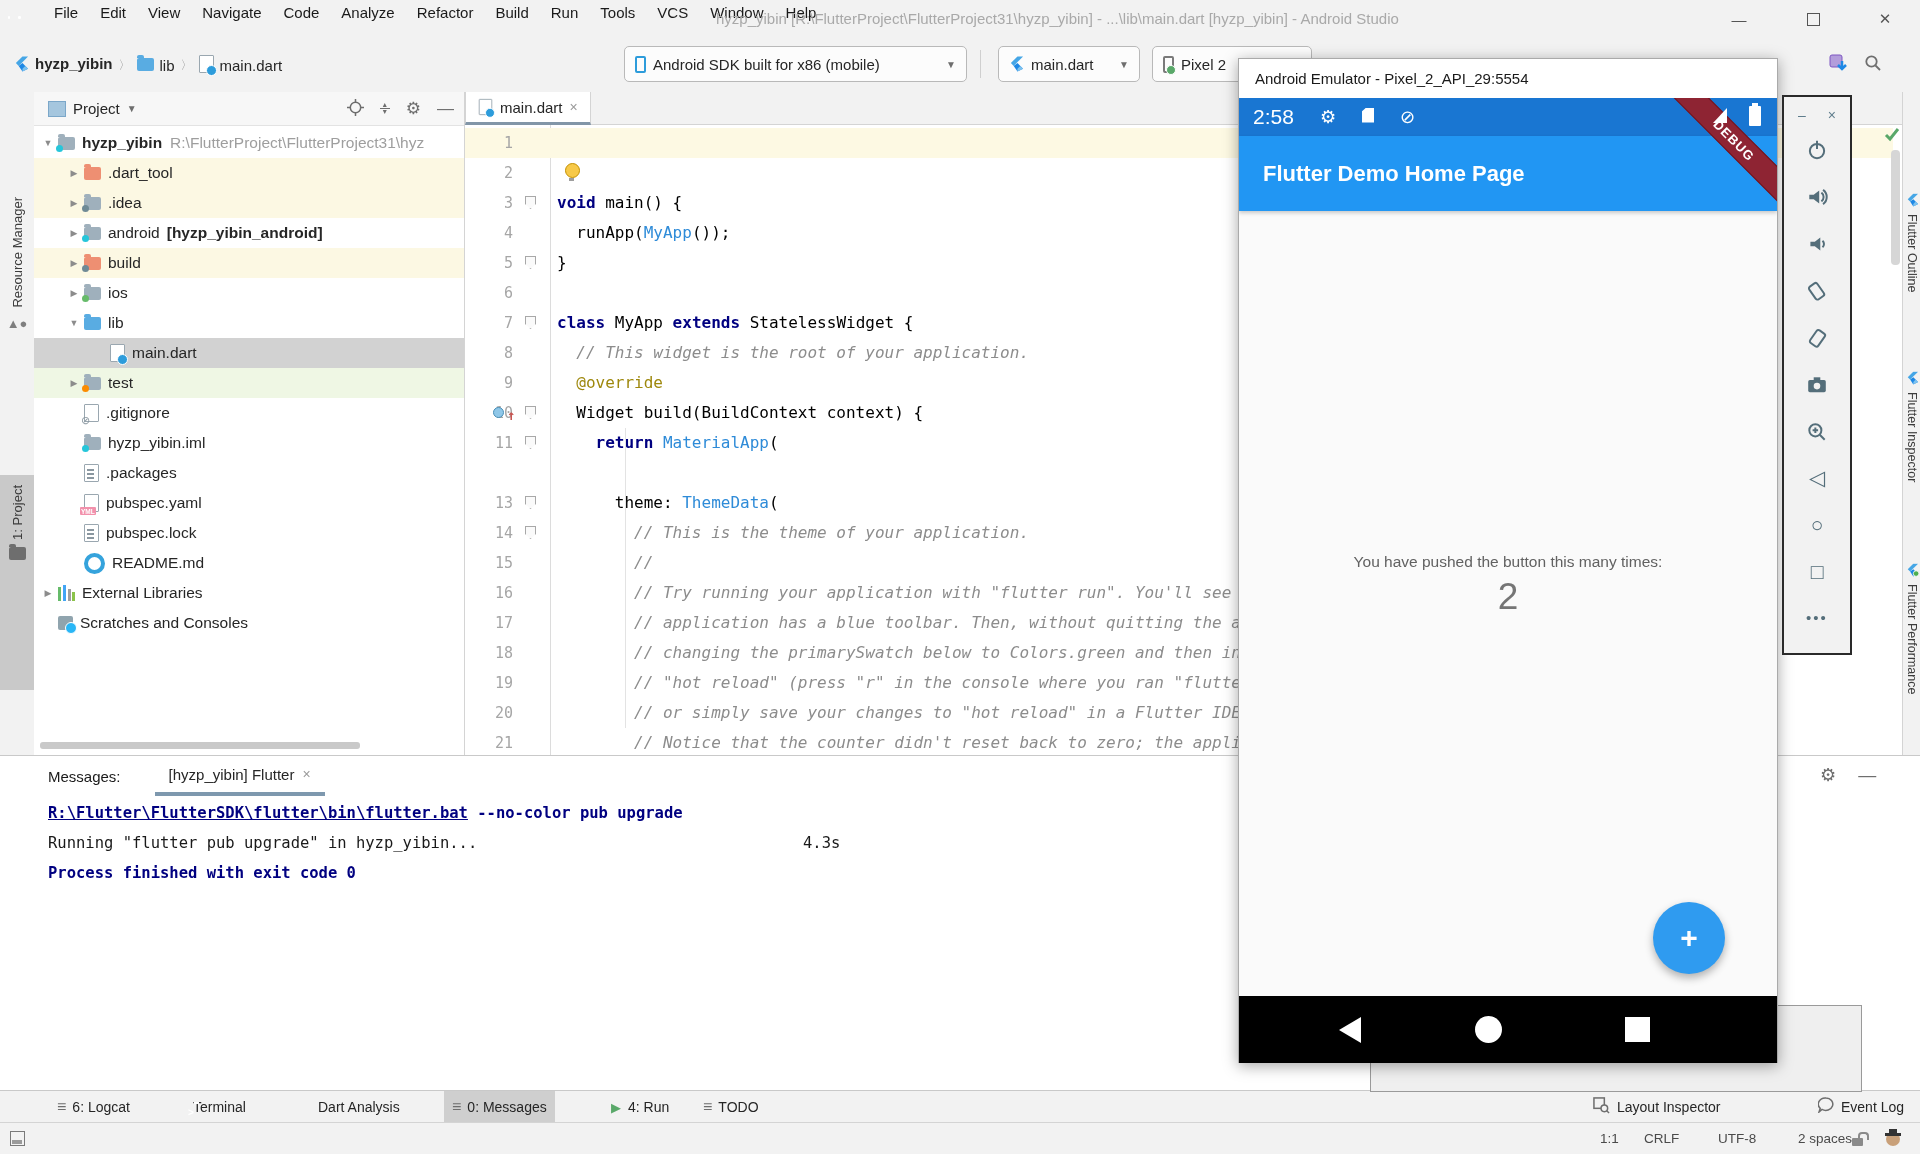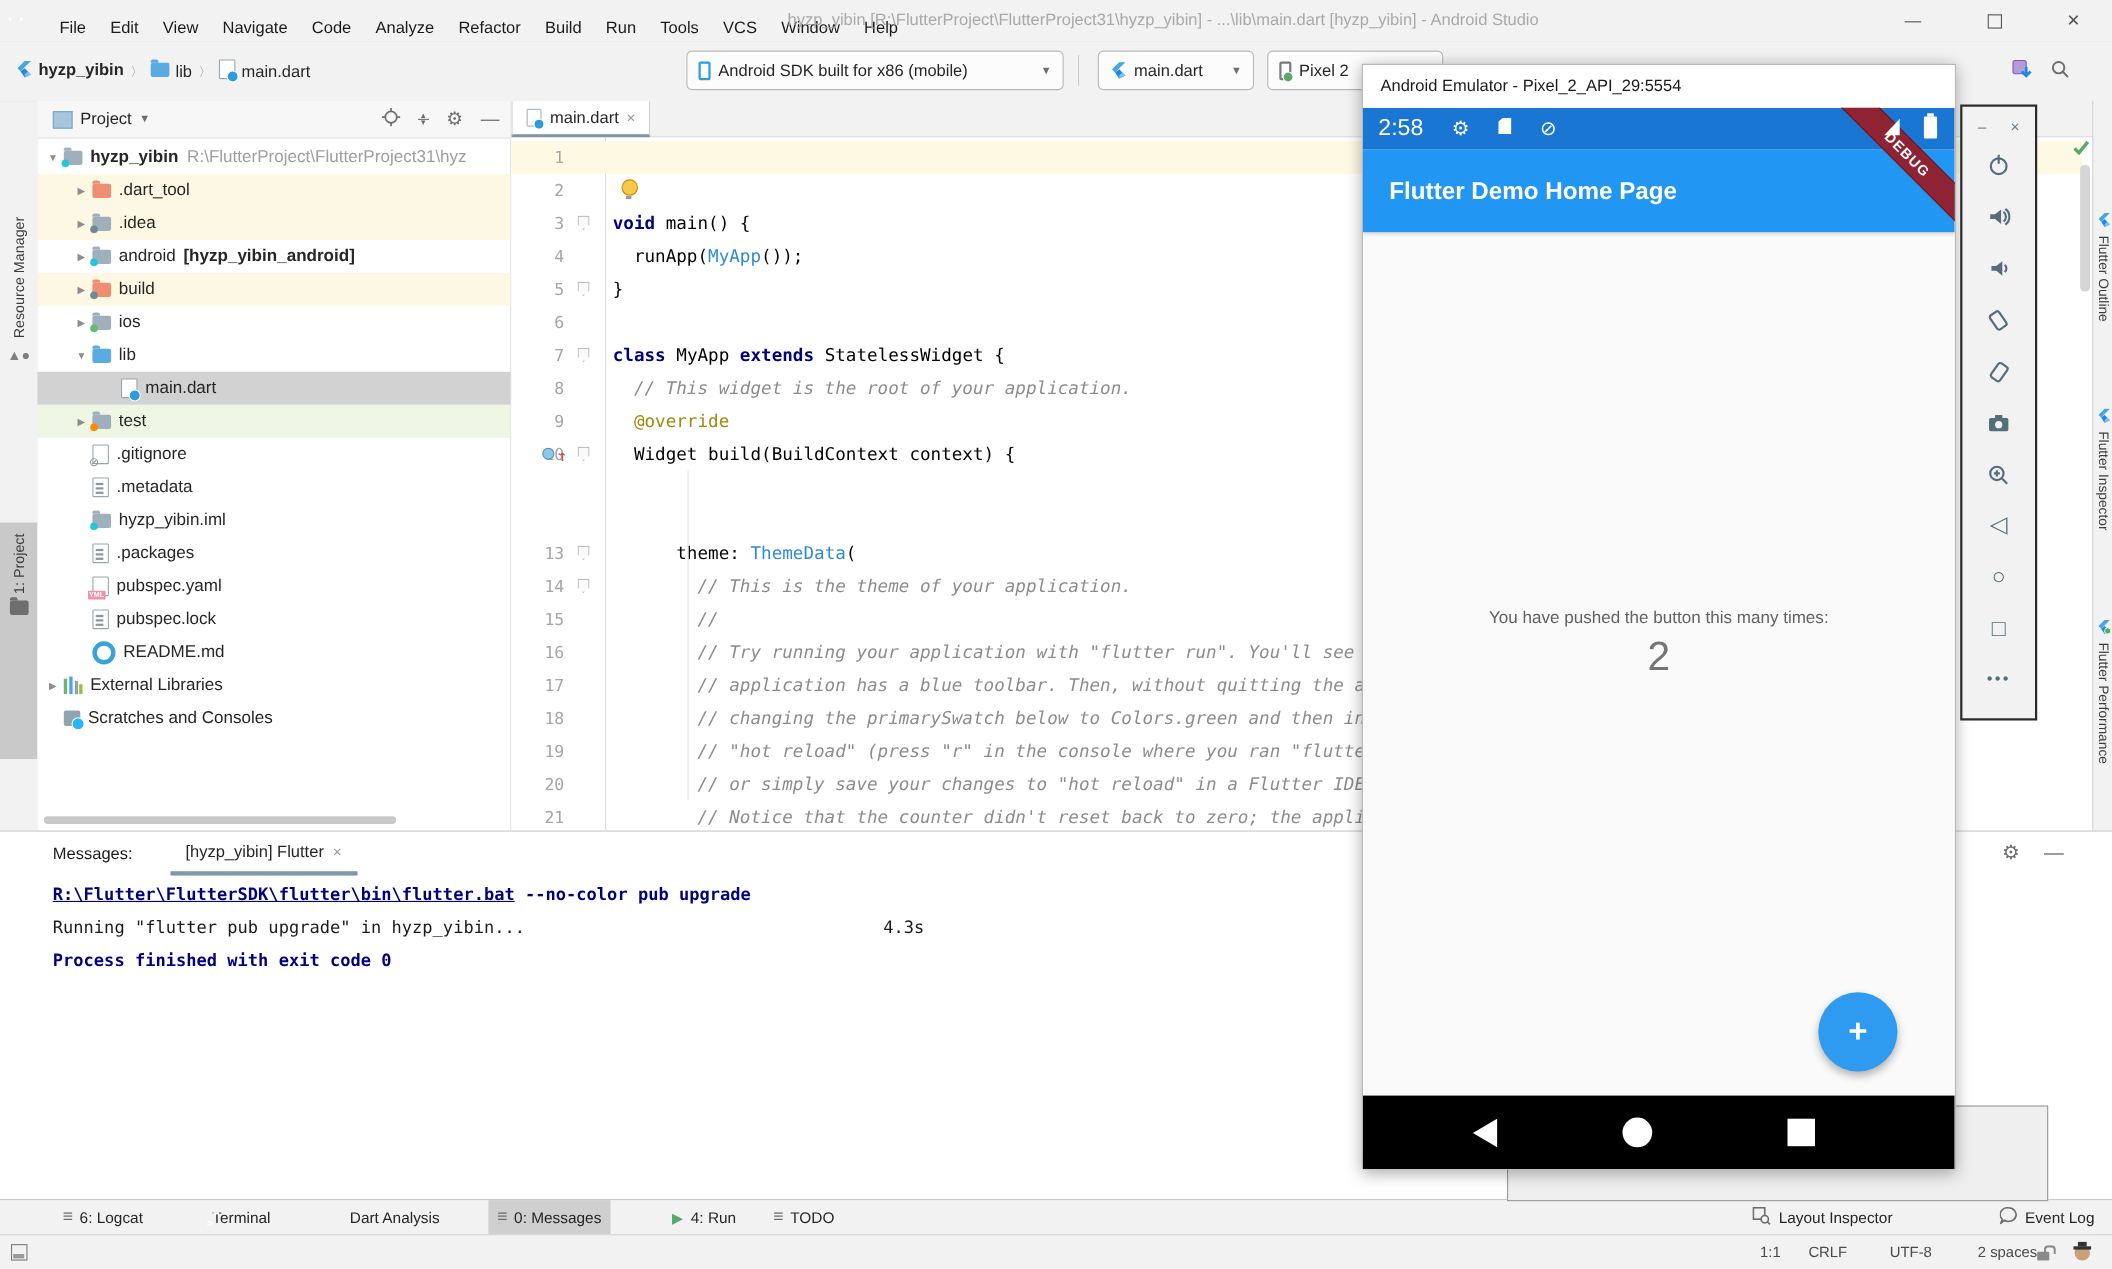--- a/index.html
+++ b/index.html
@@ -2,21 +2,21 @@
 <html><head>
 <meta charset="utf-8">
 <style>
   html,body{margin:0;padding:0;}
   body{width:1920px;height:1154px;position:relative;overflow:hidden;
        font-family:"Liberation Sans",sans-serif;background:#f2f2f2;color:#262626;
        -webkit-font-smoothing:antialiased;}
   .abs{position:absolute;}
   
   #menubar{left:0;top:0;width:1920px;height:38px;background:#f2f2f2;border-bottom:1px solid #dcdcdc;}
-  #menus{left:44px;top:0;height:38px;display:flex;align-items:flex-end;gap:2px;}
+  #menus{left:44px;top:0;height:38px;display:flex;align-items:flex-start;gap:2px;}
   .menu-item{padding:4px 10px;font-size:15px;color:#1a1a1a;cursor:default;}
   #win-title{left:716px;top:0;height:38px;line-height:38px;font-size:15px;color:#a9a9a9;white-space:nowrap;}
   .winbtn{top:0;width:46px;height:38px;display:flex;align-items:center;justify-content:center;color:#555;font-size:15px;}
   #btn-min{left:1716px;} #btn-max{left:1790px;} #btn-close{left:1862px;}
   .maxbox{width:11px;height:11px;border:1.5px solid #555;}
   #toolbar{left:0;top:38px;width:1920px;height:54px;background:#f2f2f2;border-bottom:1px solid #d0d0d0;}
   #crumbs{left:14px;top:0;height:54px;display:flex;align-items:center;gap:6px;font-size:15px;}
   .crumb-sep{color:#9a9a9a;font-size:12px;}
   .crumb-label{color:#262626;}
   .crumb-label.b{font-weight:bold;}
@@ -375,27 +375,20 @@
       <div class="trow bg-white" style="padding-left: 34px; text-align: center;">
         <span class="tarrow"></span>
         <span style="display:inline-flex;margin-left:4px;">
           <span class="ic page ignored"></span>
         </span>
         <span class="lbl">.gitignore</span>
       </div>
       <div class="trow bg-white" style="padding-left: 34px;">
         <span class="tarrow"></span>
         <span style="display:inline-flex;margin-left:4px;">
-          <span class="ic page lines"></span>
-        </span>
-        <span class="lbl">.metadata</span>
-      </div>
-      <div class="trow bg-white" style="padding-left: 34px;">
-        <span class="tarrow"></span>
-        <span style="display:inline-flex;margin-left:4px;">
           <span class="ic fold-ic dot dot-teal"></span>
         </span>
         <span class="lbl">hyzp_yibin.iml</span>
       </div>
       <div class="trow bg-white" style="padding-left: 34px;">
         <span class="tarrow"></span>
         <span style="display:inline-flex;margin-left:4px;">
           <span class="ic page lines"></span>
         </span>
         <span class="lbl">.packages</span>
@@ -457,20 +450,21 @@
   <div class="cline cream" style="top: 3px;"><span class="gnum">1</span></div>
       <div class="cline" style="top: 33px;"><span class="gnum">2</span><span class="bulb"></span><span class="codetxt"></span></div>
       <div class="cline" style="top: 63px;"><span class="gnum">3</span><span class="fold-mark"></span><span class="codetxt"><span class="kw">void</span><span class="p"> main() {</span></span></div>
       <div class="cline" style="top: 93px;"><span class="gnum">4</span><span class="codetxt"><span class="p">  runApp(</span><span class="cls">MyApp</span><span class="p">());</span></span></div>
       <div class="cline" style="top: 123px;"><span class="gnum">5</span><span class="fold-mark"></span><span class="codetxt"><span class="p">}</span></span></div>
       <div class="cline" style="top: 153px;"><span class="gnum">6</span><span class="codetxt"></span></div>
       <div class="cline" style="top: 183px;"><span class="gnum">7</span><span class="fold-mark"></span><span class="codetxt"><span class="kw">class</span><span class="p"> MyApp </span><span class="kw">extends</span><span class="p"> StatelessWidget {</span></span></div>
       <div class="cline" style="top: 213px;"><span class="gnum">8</span><span class="codetxt"><span class="cmt">  // This widget is the root of your application.</span></span></div>
       <div class="cline" style="top: 243px;"><span class="gnum">9</span><span class="codetxt"><span class="p">  </span><span class="ann">@override</span></span></div>
       <div class="cline" style="top: 273px;"><span class="gnum">10</span><span class="fold-mark"></span><span class="ovr-ic"></span><span class="ovr-arrow">↑</span><span class="codetxt"><span class="p">  Widget build(BuildContext context) {</span></span></div>
+      <div class="cline" style="top: 303px;"><span class="gnum">11</span><span class="fold-mark"></span><span class="codetxt"><span class="p">    </span><span class="kw">return </span><span class="cls">MaterialApp</span><span class="p">(</span></span></div>
       <div class="cline" style="top: 363px;"><span class="gnum">13</span><span class="fold-mark"></span><span class="codetxt"><span class="p">      theme: </span><span class="cls">ThemeData</span><span class="p">(</span></span></div>
       <div class="cline" style="top: 393px;"><span class="gnum">14</span><span class="fold-mark"></span><span class="codetxt"><span class="cmt">        // This is the theme of your application.</span></span></div>
       <div class="cline" style="top: 423px;"><span class="gnum">15</span><span class="codetxt"><span class="cmt">        //</span></span></div>
       <div class="cline" style="top: 453px;"><span class="gnum">16</span><span class="codetxt"><span class="cmt">        // Try running your application with "flutter run". You'll see the</span></span></div>
       <div class="cline" style="top: 483px;"><span class="gnum">17</span><span class="codetxt"><span class="cmt">        // application has a blue toolbar. Then, without quitting the app, try</span></span></div>
       <div class="cline" style="top: 513px;"><span class="gnum">18</span><span class="codetxt"><span class="cmt">        // changing the primarySwatch below to Colors.green and then invoke</span></span></div>
       <div class="cline" style="top: 543px;"><span class="gnum">19</span><span class="codetxt"><span class="cmt">        // "hot reload" (press "r" in the console where you ran "flutter run",</span></span></div>
       <div class="cline" style="top: 573px;"><span class="gnum">20</span><span class="codetxt"><span class="cmt">        // or simply save your changes to "hot reload" in a Flutter IDE).</span></span></div>
       <div class="cline" style="top: 603px;"><span class="gnum">21</span><span class="codetxt"><span class="cmt">        // Notice that the counter didn't reset back to zero; the application</span></span></div>
       <div class="indent-guide" style="top: 303px; height: 300px;"></div>

